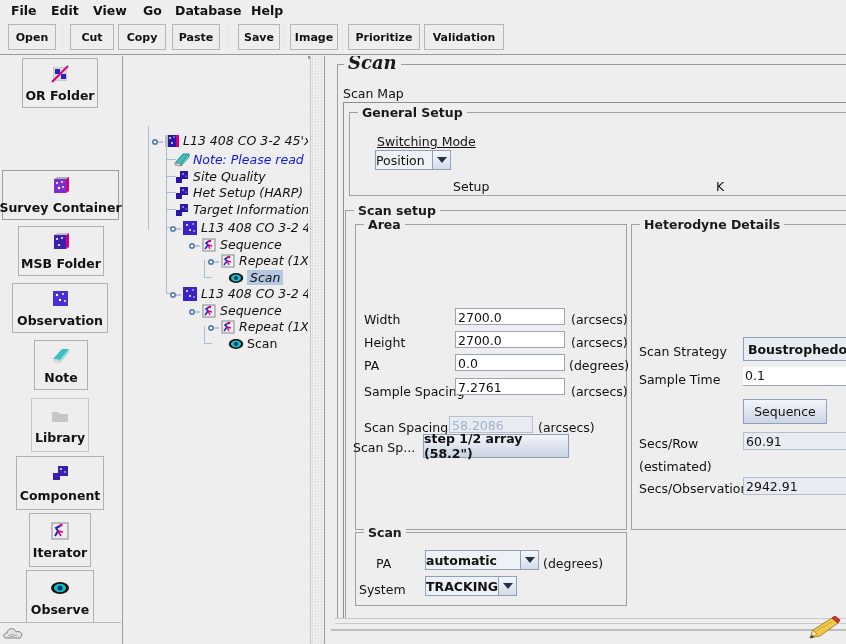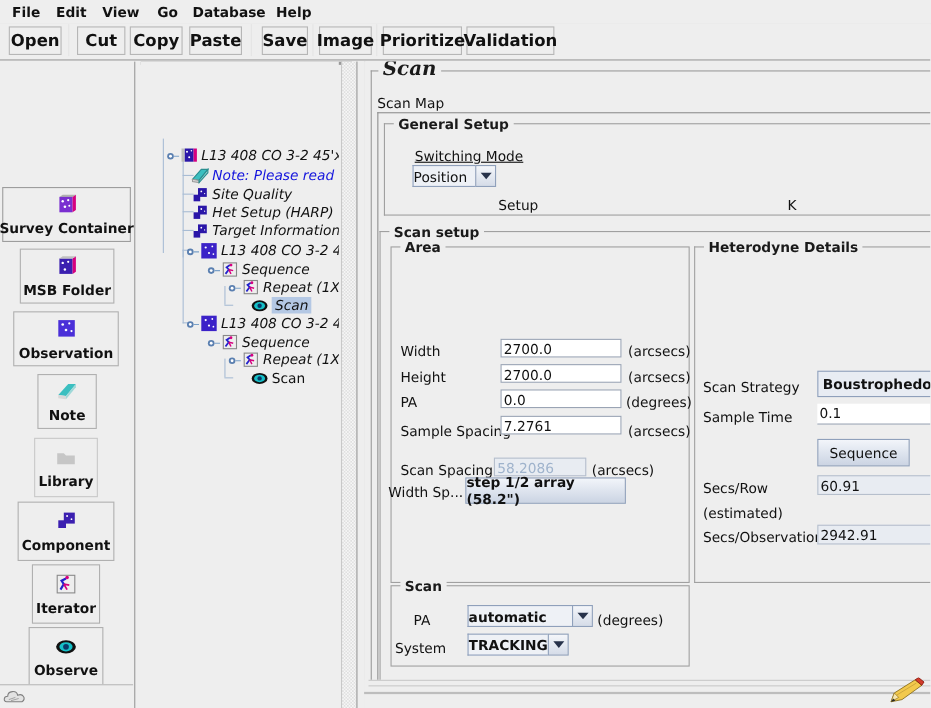--- a/index.html
+++ b/index.html
@@ -14,21 +14,21 @@
 
   
   .menubar{position:absolute;left:0;top:0;width:846px;height:21px;background:#eeeeee;
            border-bottom:1px solid #d0d0d0;}
   .menubar .mi{position:absolute;top:3px;font-size:12.5px;font-weight:bold;color:#111;
                padding:0 3px;line-height:15px;cursor:default;}
 
   
   .toolbar{position:absolute;left:0;top:21px;width:846px;height:33px;background:#eeeeee;}
   .tbtn{position:absolute;top:24px;height:24px;background:#eeeeee;
-        border:1px solid #b6b6b6;font-size:15px;font-weight:bold;color:#111;
+        border:1px solid #b6b6b6;font-size:11px;font-weight:bold;color:#111;
         display:flex;align-items:center;justify-content:center;cursor:default;}
   .tbsep{position:absolute;top:22px;height:29px;width:1px;background:#e4e4e4;}
   .toolline{position:absolute;left:0;top:54px;width:846px;height:1px;background:#9a9a9a;}
 
   
   .palette{position:absolute;left:0;top:56px;width:122px;height:588px;background:#eeeeee;
            border-right:1px solid #9a9a9a;}
   .pbtn{position:absolute;background:#eeeeee;border:1px solid #b0b0b0;
         display:flex;flex-direction:column;align-items:center;justify-content:center;
         font-size:12.5px;font-weight:bold;color:#1a1a1a;cursor:default;}
@@ -131,20 +131,32 @@
   <div class="tbtn" style="left:238px;width:40px">Save</div>
   <div class="tbsep" style="left:284px"></div>
   <div class="tbtn" style="left:290px;width:46px">Image</div>
   <div class="tbsep" style="left:342px"></div>
   <div class="tbtn" style="left:348px;width:70px">Prioritize</div>
   <div class="tbtn" style="left:424px;width:78px">Validation</div>
   <div class="toolline"></div>
 
   <div class="palette">
 
+    <div class="pbtn" style="left:22px;top:2px;width:74px;height:48px">
+      <div class="picon">
+        <svg width="22" height="22" viewBox="0 0 22 22">
+          <rect x="4" y="4" width="14" height="14" fill="#c9c9c9"></rect>
+          <rect x="5" y="5" width="12" height="12" fill="#d9d9d9"></rect>
+          <rect x="6" y="6" width="5" height="5" fill="#2222cc"></rect>
+          <rect x="12" y="11" width="5" height="5" fill="#2222cc"></rect>
+          <line x1="3" y1="19" x2="19" y2="3" stroke="#d6007f" stroke-width="2"></line>
+        </svg>
+      </div>
+      <div class="lbl" style="position:static">OR Folder</div>
+    </div>
 
 
     <div class="pbtn wide" style="left:2px;top:114px;width:115px;height:48px">
       <div class="picon">
         <svg width="22" height="22" viewBox="0 0 22 22">
           <polygon points="4,4 7,2 19,2 16,4" fill="#b0b0b0"></polygon>
           <rect x="4" y="4" width="12" height="14" fill="#7a2fd0"></rect>
           <polygon points="16,4 19,2 19,16 16,18" fill="#d6007f"></polygon>
           <circle cx="7" cy="8" r="1.1" fill="#fff"></circle>
             <circle cx="12" cy="7" r="1" fill="#fff"></circle>
@@ -520,21 +532,21 @@
     <div class="lbl" style="left:238px;top:302px">(degrees)</div>
 
     <div class="lbl" style="left:33px;top:328px">Sample Spacing</div>
     <div class="tf" style="left:124px;top:322px;width:110px">7.2761</div>
     <div class="lbl" style="left:240px;top:328px">(arcsecs)</div>
 
     <div class="lbl" style="left:33px;top:364px">Scan Spacing</div>
     <div class="tf ro dim" style="left:118px;top:360px;width:84px">58.2086</div>
     <div class="lbl" style="left:207px;top:364px">(arcsecs)</div>
 
-    <div class="lbl" style="left:22px;top:384px">Width Sp...</div>
+    <div class="lbl" style="left:22px;top:384px">Scan Sp...</div>
     <div class="btn3d bold" style="left:92px;top:378px;width:144px;height:22px">step 1/2 array (58.2")</div>
 
     <div class="grp" style="left:300px;top:168px;width:250px;height:304px;border-right:none">
       <div class="gtitle">Heterodyne Details</div>
     </div>
 
     <div class="lbl" style="left:308px;top:288px">Scan Strategy</div>
     <div class="btn3d bold" style="left:412px;top:281px;width:126px;height:22px;justify-content:flex-start;padding-left:4px;background:#e8ecf3;">Boustrophedon</div>
 
     <div class="lbl" style="left:308px;top:316px">Sample Time</div>

